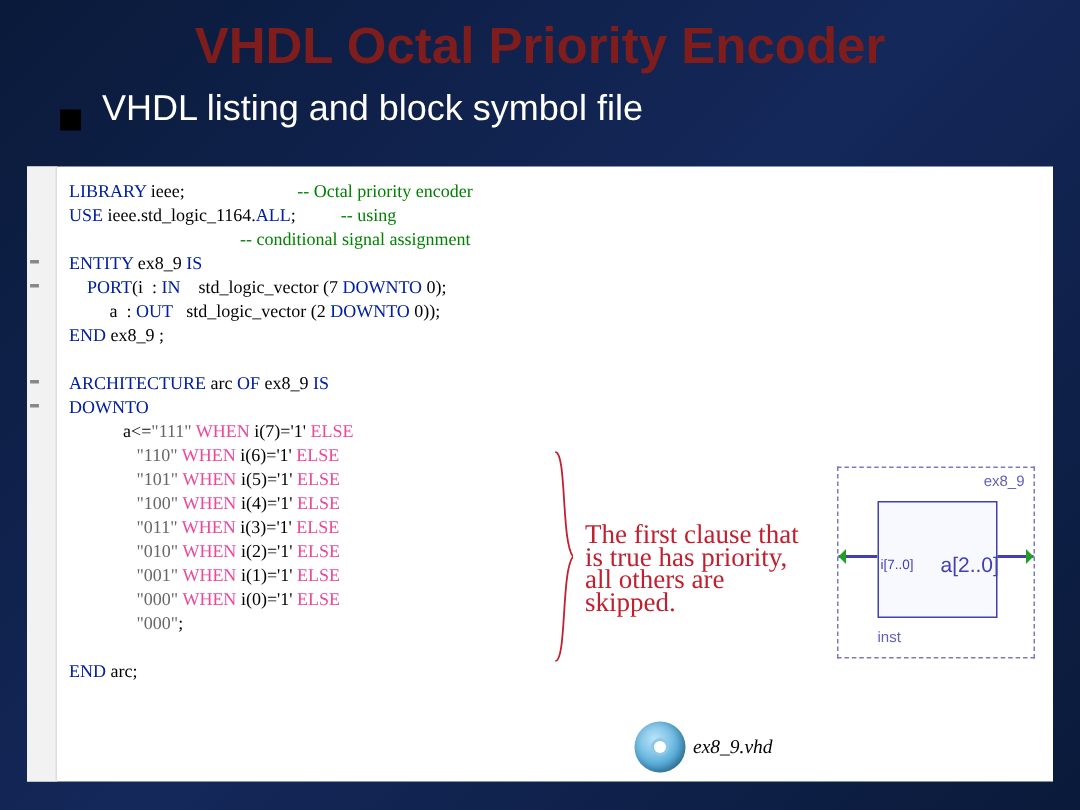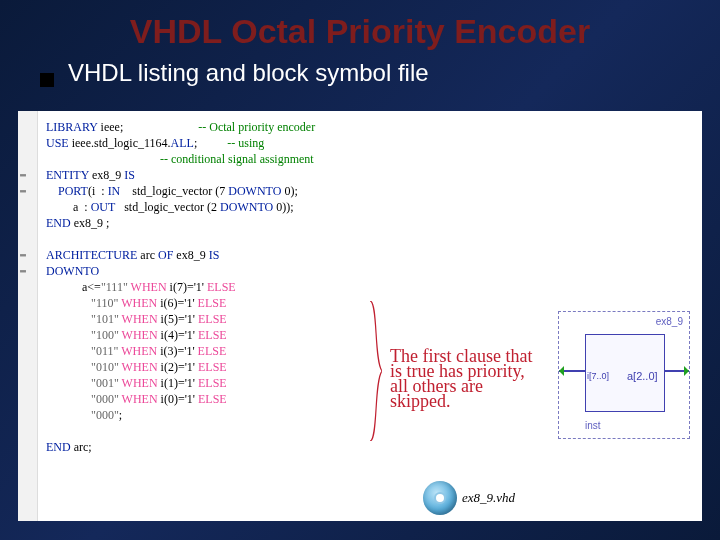--- a/index.html
+++ b/index.html
@@ -147,21 +147,21 @@
     top: 56px;
     font-size: 9px;
     color: #4040b0;
     font-family: Arial, sans-serif;
     text-align: right;
   }
   .port-out {
     position: absolute;
     left: 68px;
     top: 56px;
-    font-size: 11px;
+    font-size: 14px;
     color: #4040b0;
     font-family: Arial, sans-serif;
   }
   .pin-left {
     position: absolute;
     left: 0px;
     top: 58px;
     width: 26px;
     height: 2px;
     background: #4040b0;

